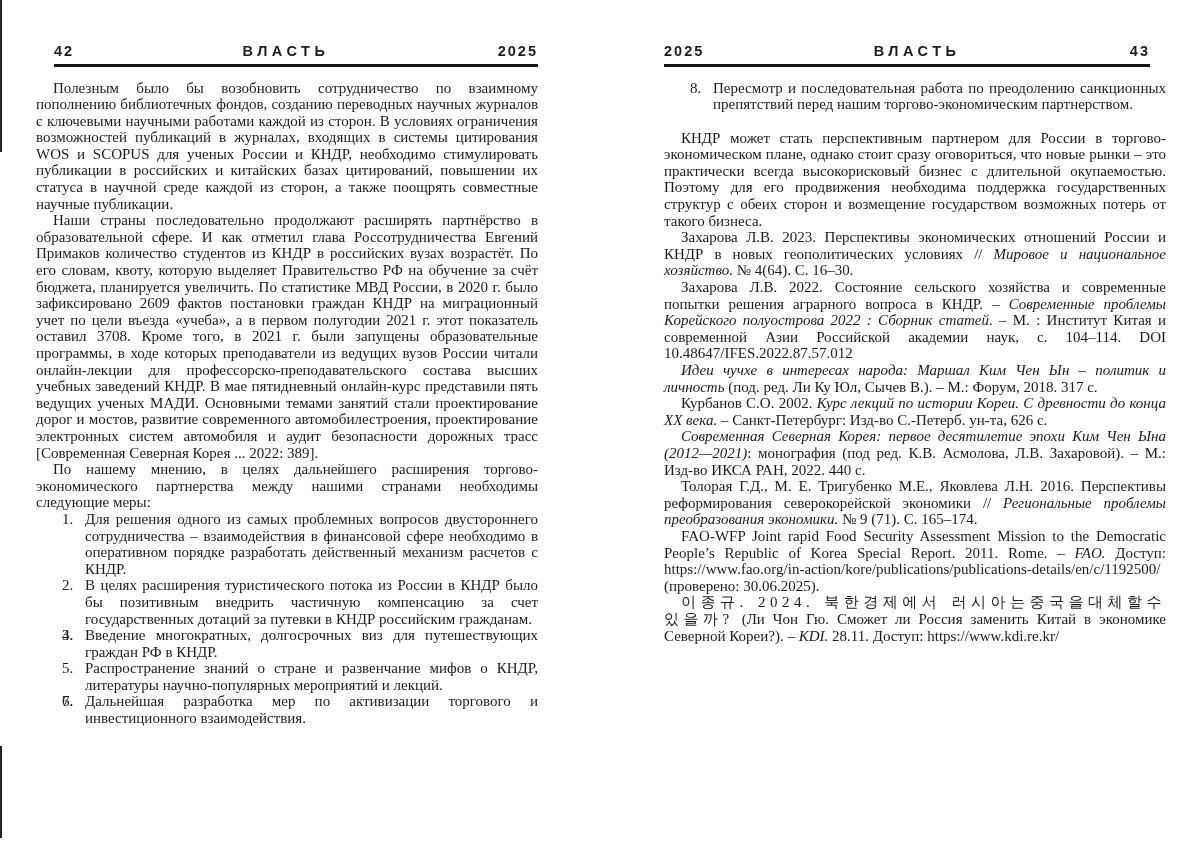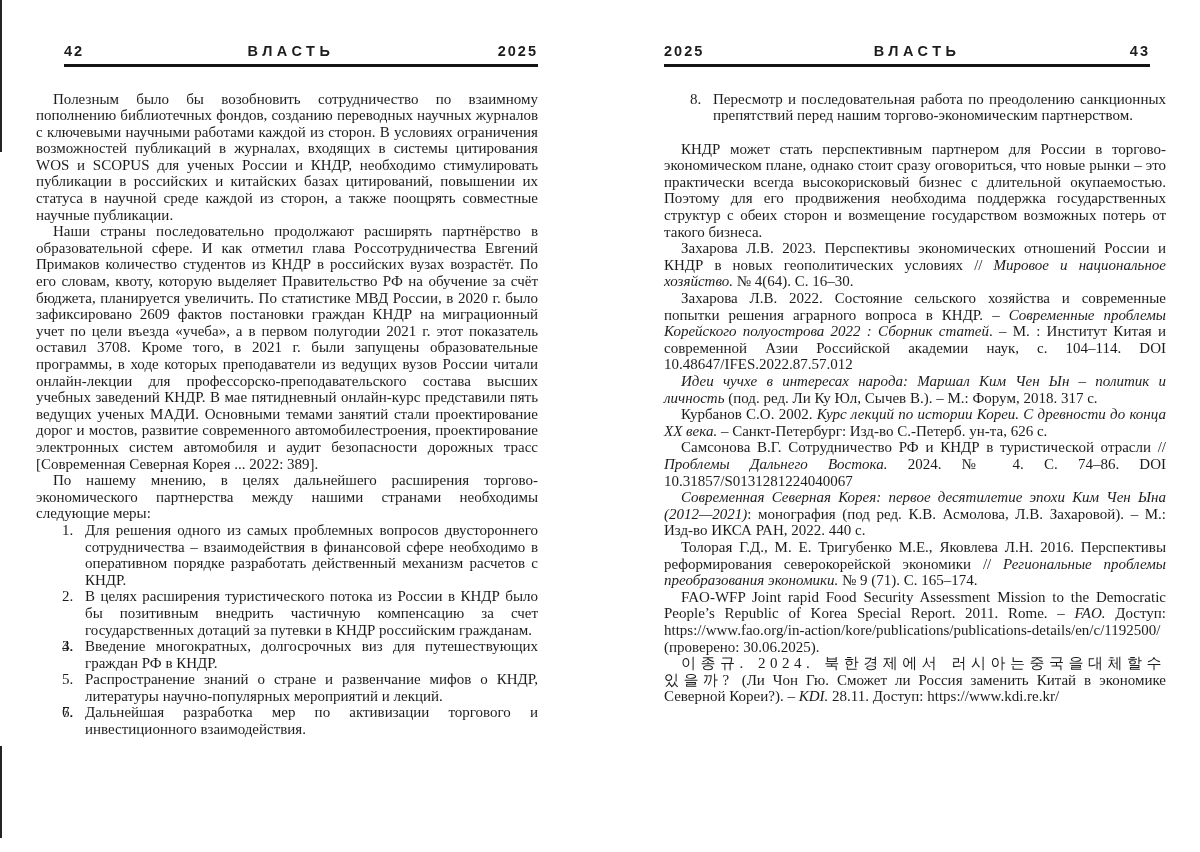--- a/index.html
+++ b/index.html
@@ -17,27 +17,27 @@
   .page--right { padding: 44px 34px 0 64px; }
 
   .page-header {
     display: flex; justify-content: space-between; align-items: flex-end;
     font-family: "Liberation Sans", "DejaVu Sans", sans-serif;
     font-weight: 700; font-size: 14.5px;
     border-bottom: 3px solid #151515;
     padding-bottom: 5px;
     line-height: 1;
   }
-  .page--left  .page-header { margin-left: 28px; }
+  .page--left  .page-header { margin-left: 18px; }
   .page--right .page-header { margin-right: 16px; }
   .page-header .num { letter-spacing: 2px; }
   .page-header .journal { letter-spacing: 4.5px; transform: scaleY(1.05); }
 
   .page-body {
-    margin-top: 24px;
+    margin-top: 13px;
     font-size: 15px;
     line-height: 16.6px;
     text-align: justify;
   }
   .para { margin: 0; text-indent: 17px; }
   .para.gap-top { margin-top: 17px; }
 
   .oli { position: relative; padding-left: 49px; }
   .oli .num { position: absolute; left: 26px; top: 0; }
 
@@ -96,21 +96,20 @@
     <div class="page-body">
       <div id="right-list">
           <div class="oli"><span class="num">8.</span><span>Пересмотр и последовательная работа по преодолению санкционных препятствий перед нашим торгово-экономическим партнерством.</span></div>
         </div>
       <p class="para gap-top">КНДР может стать перспективным партнером для России в торгово-экономическом плане, однако стоит сразу оговориться, что новые рынки – это практически всегда высокорисковый бизнес с длительной окупаемостью. Поэтому для его продвижения необходима поддержка государственных структур с обеих сторон и возмещение государством возможных потерь от такого бизнеса.</p>
       <div id="references">
           <p class="ref"><span>Захарова Л.В. 2023. Перспективы экономических отношений России и КНДР в новых геополитических условиях // </span><em>Мировое и национальное хозяйство.</em><span> № 4(64). С. 16–30.</span></p>
           <p class="ref"><span>Захарова Л.В. 2022. Состояние сельского хозяйства и современные попытки решения аграрного вопроса в КНДР. – </span><em>Современные проблемы Корейского полуострова 2022 : Сборник статей</em><span>. – М. : Институт Китая и современной Азии Российской академии наук, с. 104–114. DOI 10.48647/IFES.2022.87.57.012</span></p>
           <p class="ref"><em>Идеи чучхе в интересах народа: Маршал Ким Чен Ын – политик и личность</em><span> (под. ред. Ли Ку Юл, Сычев В.). – М.: Форум, 2018. 317 с.</span></p>
           <p class="ref"><span>Курбанов С.О. 2002. </span><em>Курс лекций по истории Кореи. С древности до конца XX века.</em><span> – Санкт-Петербург: Изд-во С.-Петерб. ун-та, 626 с.</span></p>
-          <p class="ref"><span>Самсонова В.Г. Сотрудничество РФ и КНДР в туристической отрасли // </span><em>Проблемы Дальнего Востока.</em><span> 2024. № 4. С. 74–86. DOI 10.31857/S0131281224040067</span></p>
           <p class="ref"><em>Современная Северная Корея: первое десятилетие эпохи Ким Чен Ына (2012—2021)</em><span>: монография (под ред. К.В. Асмолова, Л.В. Захаровой). – М.: Изд-во ИКСА РАН, 2022. 440 с.</span></p>
           <p class="ref"><span>Толорая Г.Д., М. Е. Тригубенко М.Е., Яковлева Л.Н. 2016. Перспективы реформирования северокорейской экономики // </span><em>Региональные проблемы преобразования экономики.</em><span> № 9 (71). С. 165–174.</span></p>
           <p class="ref"><span>FAO-WFP Joint rapid Food Security Assessment Mission to the Democratic People’s Republic of Korea Special Report. 2011. Rome. – </span><em>FAO.</em><span> Доступ: https://www.fao.org/in-action/kore/publications/publications-details/en/c/1192500/ (проверено: 30.06.2025).</span></p>
           <p class="ref"><span class="wide">이종규. 2024. 북한경제에서 러시아는중국을대체할수 있을까?</span><span> (Ли Чон Гю. Сможет ли Россия заменить Китай в экономике Северной Кореи?). – </span><em>KDI.</em><span> 28.11. Доступ: https://www.kdi.re.kr/</span></p>
         </div>
     </div>
   </div>
 </div>
 
 </body></html>

